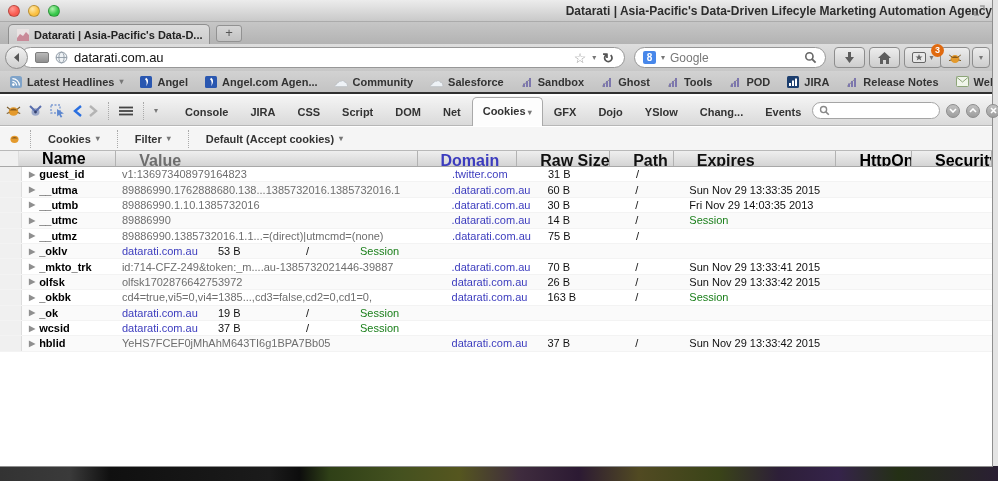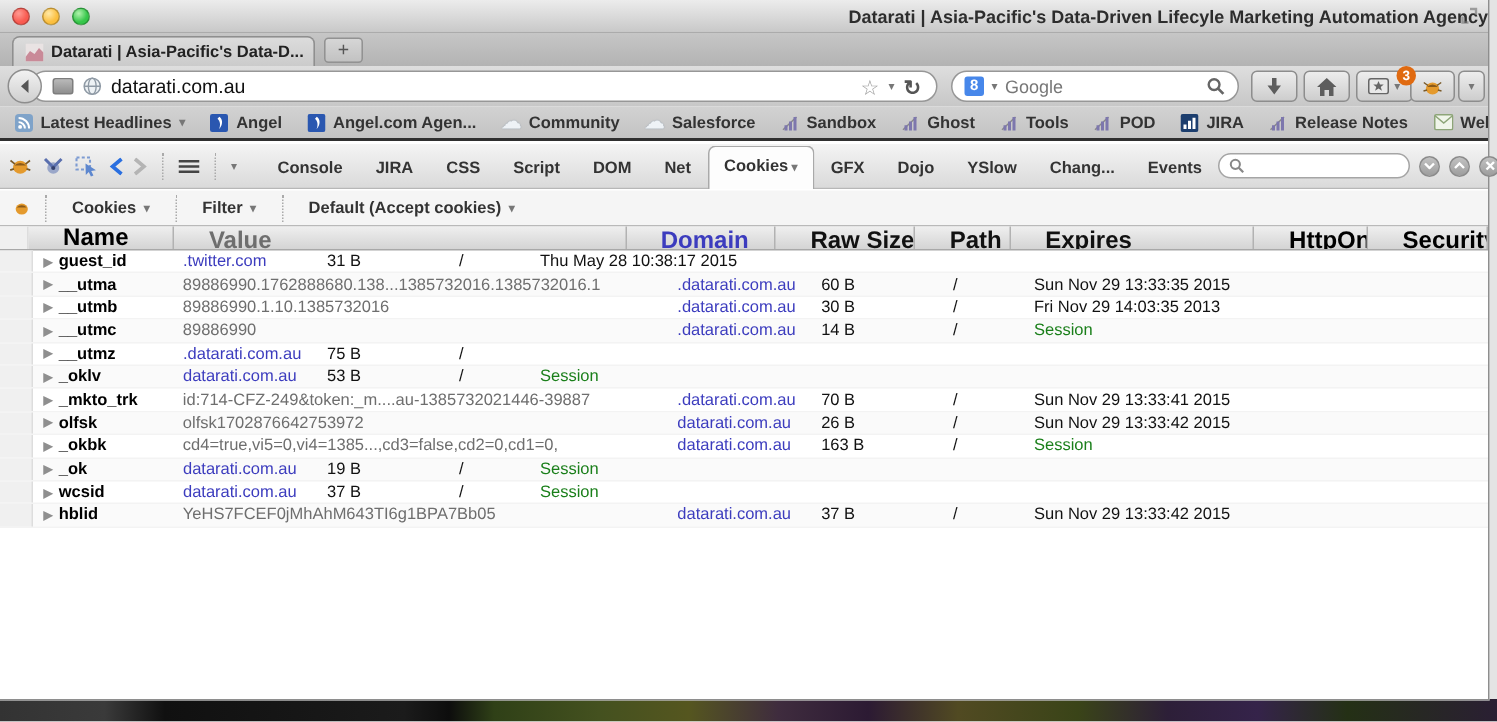--- a/index.html
+++ b/index.html
@@ -460,24 +460,24 @@
       <div class="hcell c7">HttpOnly</div>
       <div class="hcell c8">Security</div>
     </div>
   <div class="tbl-body" id="cookie-rows">
       <div class="crow">
         <div class="ccell c0"></div>
         <div class="ccell c1">
           <span class="expander">▶</span>
           <span>guest_id</span>
         </div>
+        <div class="ccell c2">v1:136973408979164823</div>
         <div class="ccell c3">.twitter.com</div>
         <div class="ccell c4">31 B</div>
         <div class="ccell c5">/</div>
-        <div class="ccell c6">Thu May 28 10:38:17 2015</div>
         <div class="ccell c7"></div>
         <div class="ccell c8"></div>
       </div>
       <div class="crow">
         <div class="ccell c0"></div>
         <div class="ccell c1">
           <span class="expander">▶</span>
           <span>__utma</span>
         </div>
         <div class="ccell c2">89886990.1762888680.138...1385732016.1385732016.1</div>
@@ -515,20 +515,21 @@
         <div class="ccell c6 session">Session</div>
         <div class="ccell c7"></div>
         <div class="ccell c8"></div>
       </div>
       <div class="crow">
         <div class="ccell c0"></div>
         <div class="ccell c1">
           <span class="expander">▶</span>
           <span>__utmz</span>
         </div>
+        <div class="ccell c2">89886990.1385732016.1.1...=(direct)|utmcmd=(none)</div>
         <div class="ccell c3">.datarati.com.au</div>
         <div class="ccell c4">75 B</div>
         <div class="ccell c5">/</div>
         <div class="ccell c7"></div>
         <div class="ccell c8"></div>
       </div>
       <div class="crow">
         <div class="ccell c0"></div>
         <div class="ccell c1">
           <span class="expander">▶</span>

